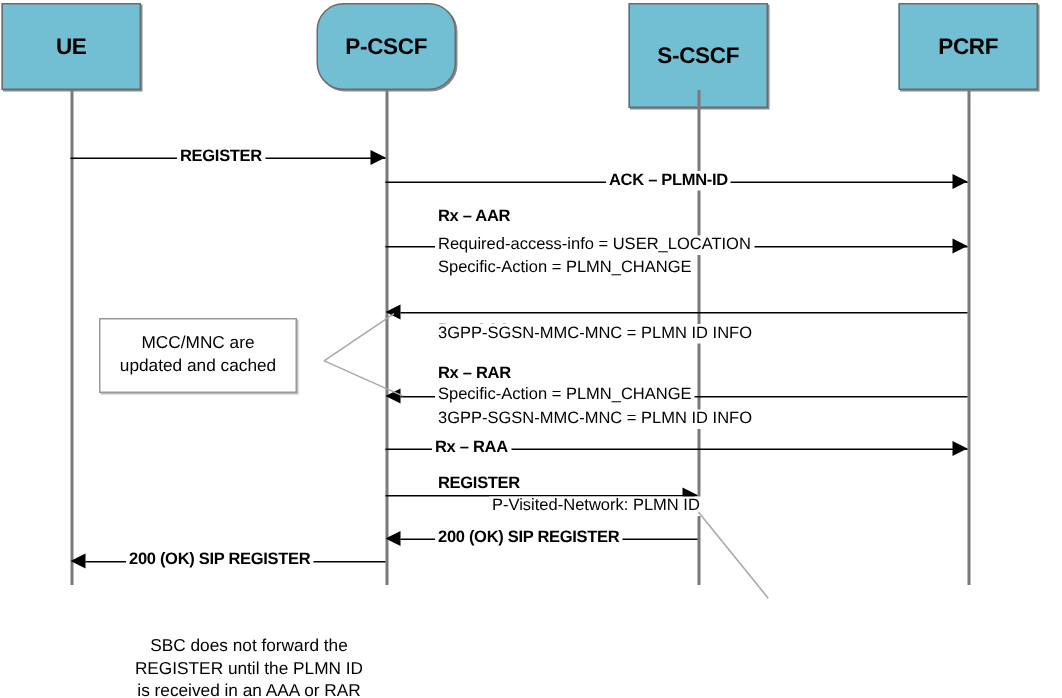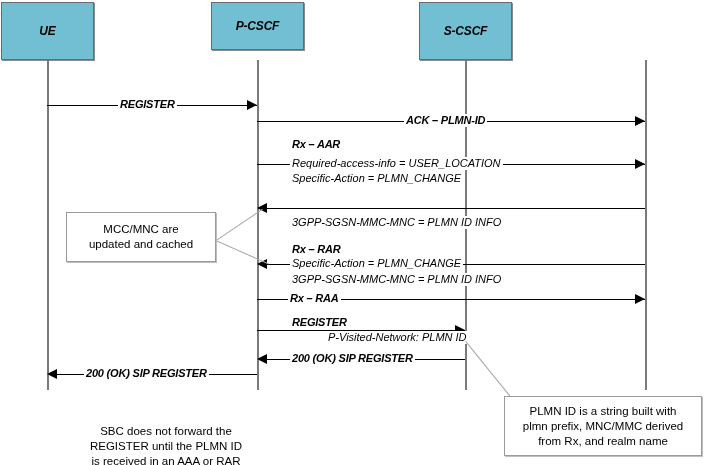--- a/index.html
+++ b/index.html
@@ -22,27 +22,26 @@
     position: absolute;
     box-sizing: border-box;
     background: #72bfd4;
     border: 1px solid #6b6b6b;
     box-shadow: 1px 1px 0 #8a8a8a;
     display: flex;
     align-items: center;
     justify-content: center;
   }
   .participant-label {
-    font-size: 12px;
+    font-size: 15px;
     font-weight: bold;
     color: #000000;
     letter-spacing: -0.2px;
     text-align: center;
     white-space: nowrap;
-    font-style: italic;
   }
   .lifeline {
     position: absolute;
     width: 2px;
     background: #7a7a7a;
   }
   
   .msg-line {
     position: absolute;
     height: 1px;
@@ -63,21 +62,20 @@
   }
   
   .msg-text {
     position: absolute;
     font-size: 11px;
     color: #000000;
     white-space: nowrap;
     background: #ffffff;
     padding: 0 2px;
     line-height: 13px;
-    font-style: italic;
   }
   .msg-text.bold {
     font-weight: bold;
     letter-spacing: -0.2px;
   }
   .msg-text.plain {
     font-weight: normal;
     text-align: right;
   }
   
@@ -118,30 +116,33 @@
 </head>
 <body>
 
 <div id="diagram-root">
 
   <div class="participant-box" style="left:1px; top:2px; width:93px; height:58px;">
     <span class="participant-label">UE</span>
   </div>
   <div class="lifeline" style="left:47px; top:60px; height:330px;"></div>
 
-  <div class="participant-box" style="left:211px; top:2px; width:93px; height:48px;">
+  <div class="participant-box" style="left:211px; top:2px; width:93px; height:58px;border-radius:18px;">
     <span class="participant-label">P-CSCF</span>
   </div>
   <div class="lifeline" style="left:257px; top:60px; height:330px;"></div>
 
-  <div class="participant-box" style="left:419px; top:2px; width:93px; height:58px;">
+  <div class="participant-box" style="left:419px; top:2px; width:93px; height:70px;">
     <span class="participant-label">S-CSCF</span>
   </div>
   <div class="lifeline" style="left:465px; top:60px; height:330px;"></div>
 
+  <div class="participant-box" style="left:599px; top:2px; width:93px; height:58px;">
+    <span class="participant-label">PCRF</span>
+  </div>
   <div class="lifeline" style="left:645px; top:60px; height:330px;"></div>
 
   <div class="msg-line" style="left:47px; top:105px; width:210px;"></div>
   <div class="arrow-head right" style="left:247px; top:100px;"></div>
   <div class="msg-text bold" style="left:118px; top:98px;">REGISTER</div>
 
   <div class="msg-line" style="left:257px; top:121px; width:388px;"></div>
   <div class="arrow-head right" style="left:635px; top:116px;"></div>
   <div class="msg-text bold" style="left:404px; top:114px;">ACK – PLMN-ID</div>
 
@@ -175,32 +176,27 @@
   <div class="arrow-head left" style="left:257px; top:354px;"></div>
   <div class="msg-text bold" style="left:290px; top:352px;">200 (OK) SIP REGISTER</div>
 
   <div class="msg-line" style="left:57px; top:374px; width:200px;"></div>
   <div class="arrow-head left" style="left:47px; top:369px;"></div>
   <div class="msg-text bold" style="left:84px; top:367px;">200 (OK) SIP REGISTER</div>
 
   <div class="leader" style="left:216px; top:240px; width:56px; transform: rotate(-34deg);"></div>
   <div class="leader" style="left:216px; top:240px; width:58px; transform: rotate(24deg);"></div>
 
-  <div class="note-box" style="left:66px; top:212px; width:150px; height:50px;">
+  <div class="note-box" style="left:66px; top:212px; width:132px; height:50px;">
     <span class="note-text">MCC/MNC are
 updated and cached</span>
   </div>
 
   <div class="leader" style="left:466px; top:341px; width:74px; transform: rotate(51deg);"></div>
 
-  <div class="note-box" style="left:504px; top:396px; width:198px; height:60px;">
-    <span class="note-text">PLMN ID is a string built with
-plmn prefix, MNC/MMC derived
-from Rx, and realm name</span>
-  </div>
 
   <div class="caption" style="left:52px; top:409px; width:228px;">
     <span>SBC does not forward the
 REGISTER until the PLMN ID
 is received in an AAA or RAR</span>
   </div>
 
 </div>
 
 </body></html>

